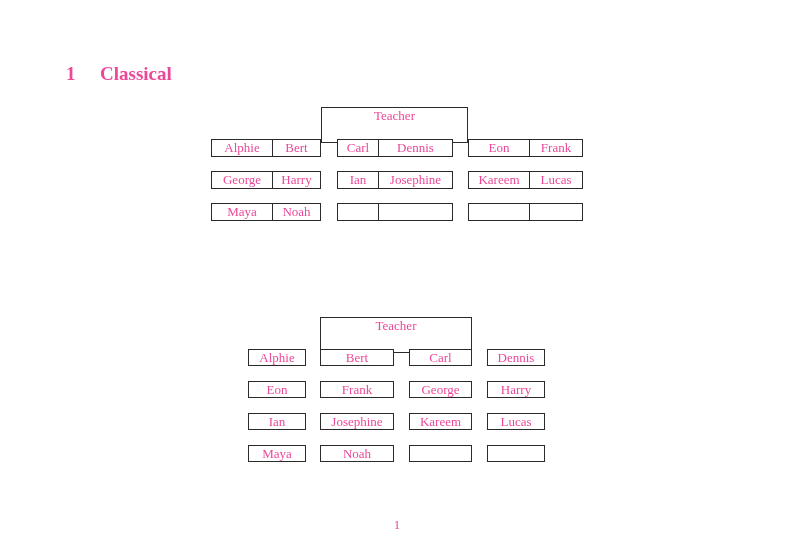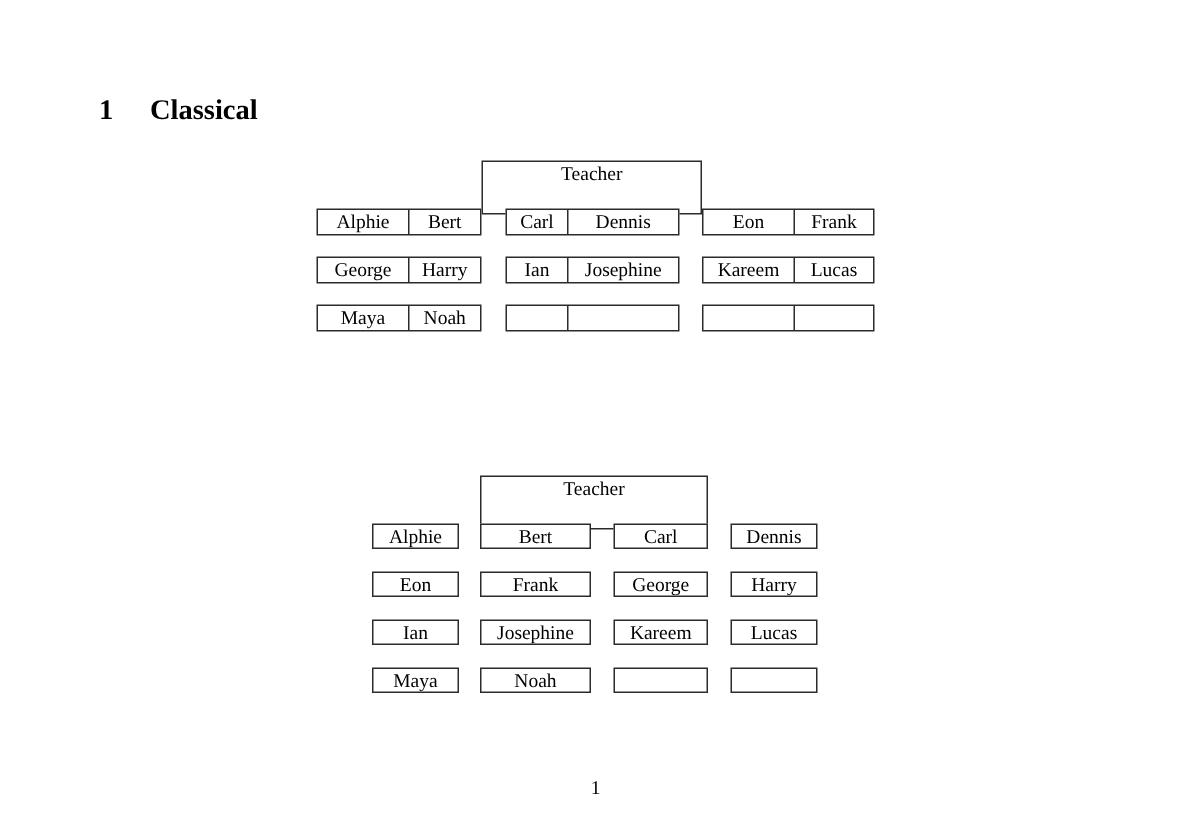--- a/index.html
+++ b/index.html
@@ -6,21 +6,21 @@
     margin: 0;
     padding: 0;
     background: #ffffff;
   }
   .page {
     position: relative;
     width: 794px;
     height: 560px;
     background: #ffffff;
     font-family: "Liberation Serif", "DejaVu Serif", serif;
-    color: #000000;
+    color: #ec4899;
     overflow: hidden;
   }
   .heading {
     position: absolute;
     left: 66px;
     font-weight: bold;
     font-size: 19px;
     line-height: 23px;
     white-space: nowrap;
   }

